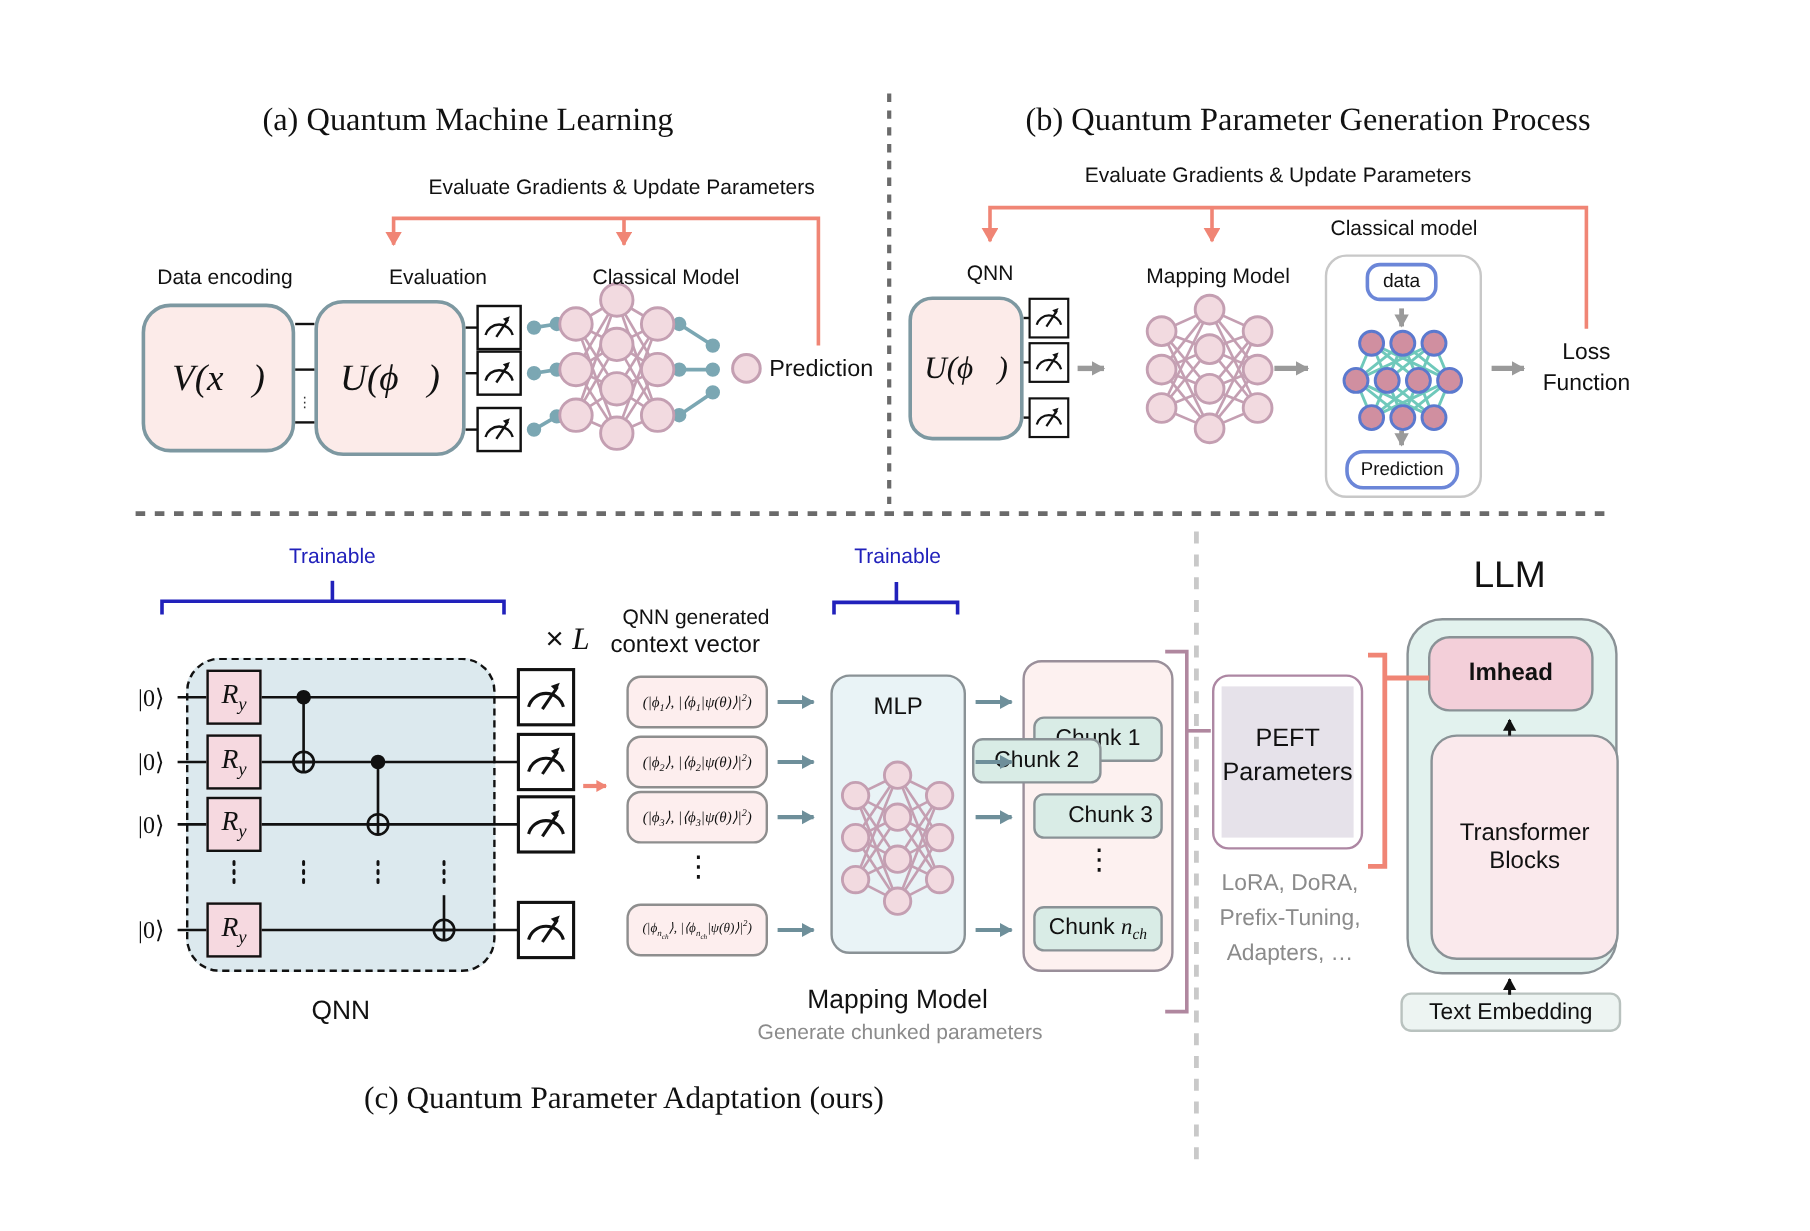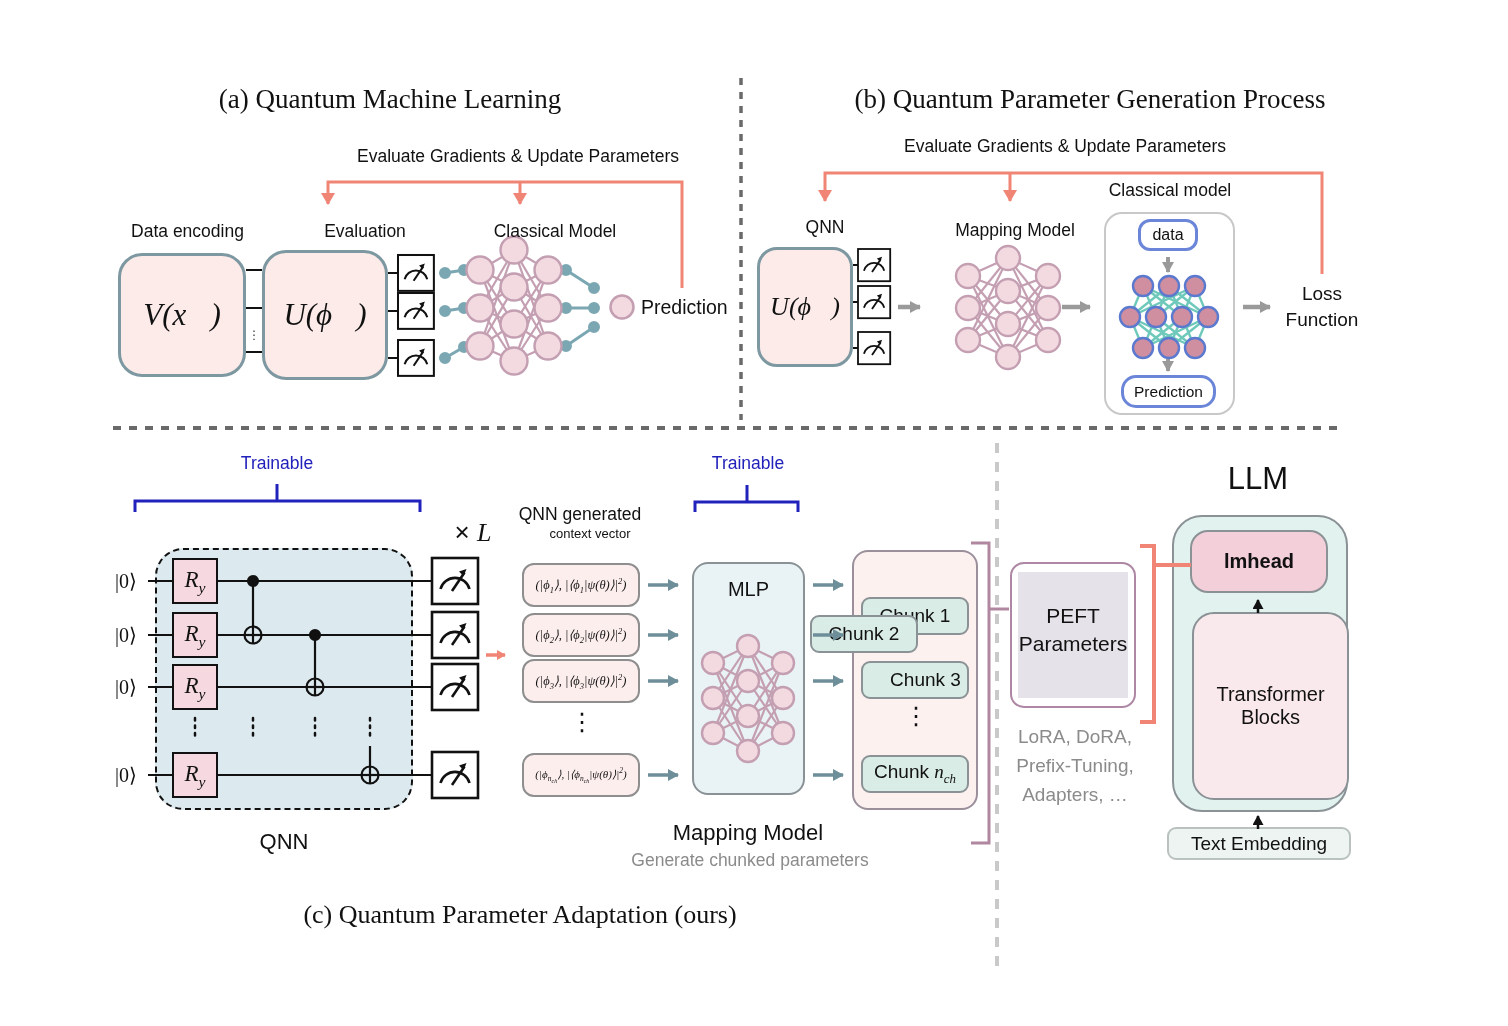--- a/index.html
+++ b/index.html
@@ -427,21 +427,21 @@
 
   <div class="lbl blue-t z3" style="left:212px;top:453px;width:130px;font-size:17.5px;">Trainable</div>
   <div class="lbl blue-t z3" style="left:683px;top:453px;width:130px;font-size:17.5px;">Trainable</div>
   <div class="lbl z3" style="left:438px;top:517px;width:70px;font-size:26px;">× <i>L</i></div>
   <div class="lbl ser z3" style="left:106px;top:569px;width:40px;font-size:20px;">|0⟩</div>
   <div class="lbl ser z3" style="left:106px;top:623px;width:40px;font-size:20px;">|0⟩</div>
   <div class="lbl ser z3" style="left:106px;top:675px;width:40px;font-size:20px;">|0⟩</div>
   <div class="lbl ser z3" style="left:106px;top:763px;width:40px;font-size:20px;">|0⟩</div>
   <div class="lbl z3" style="left:234px;top:829px;width:100px;font-size:22px;">QNN</div>
   <div class="lbl z3" style="left:505px;top:504px;width:150px;font-size:17.5px;">QNN generated</div>
-  <div class="lbl z3" style="left:515px;top:526px;width:150px;font-size:13px;">context vector</div>
+  <div class="lbl z3" style="left:496px;top:526px;width:150px;font-size:20px;">context vector</div>
   <div class="lbl z3" style="left:570px;top:708px;width:22px;font-size:24px;">⋮</div>
   <div class="lbl z3" style="left:904px;top:702px;width:22px;font-size:24px;">⋮</div>
   <div class="lbl z3" style="left:638px;top:820px;width:220px;font-size:22px;">Mapping Model</div>
   <div class="lbl gray-sub z3" style="left:610px;top:850px;width:280px;font-size:17.5px;">Generate chunked parameters</div>
 
   <div class="lbl z3" style="left:1208px;top:461px;width:100px;font-size:31px;">LLM</div>
   <div class="lbl gray-sub z3" style="left:990px;top:722px;width:170px;font-size:19px;line-height:29px;">
     <div>LoRA, DoRA,</div>
     <div>Prefix-Tuning,</div>
     <div>Adapters, …</div>

